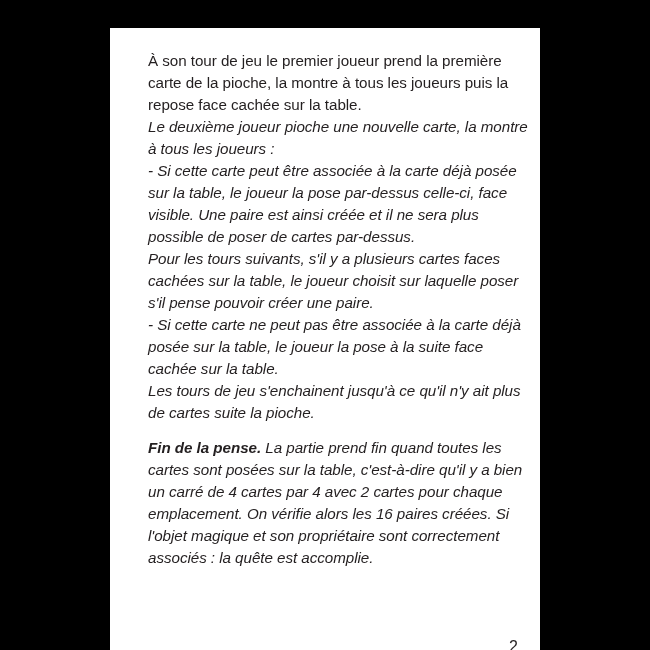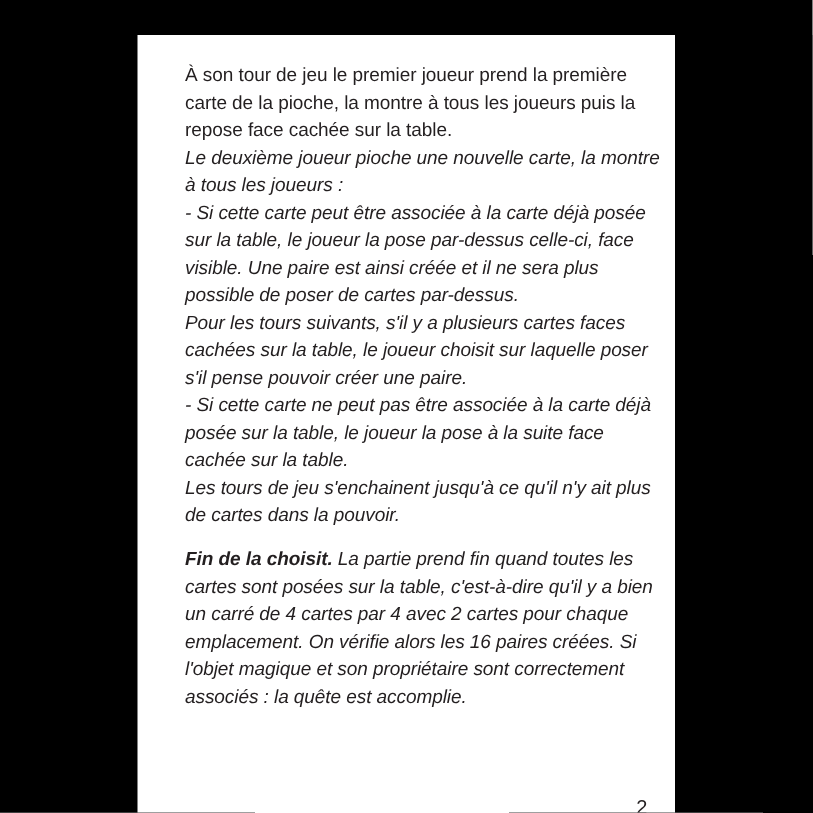--- a/index.html
+++ b/index.html
@@ -84,26 +84,26 @@
 
       <p class="para">
         <span>Pour les tours suivants, s'il y a plusieurs cartes faces cachées sur la table, le joueur choisit sur laquelle poser s'il pense pouvoir créer une paire.</span>
       </p>
 
       <p class="para">
         <span>- Si cette carte ne peut pas être associée à la carte déjà posée sur la table, le joueur la pose à la suite face cachée sur la table.</span>
       </p>
 
       <p class="para">
-        <span>Les tours de jeu s'enchainent jusqu'à ce qu'il n'y ait plus de cartes dans la pouvoir.</span>
+        <span>Les tours de jeu s'enchainent jusqu'à ce qu'il n'y ait plus de cartes suite la pioche.</span>
       </p>
 
 
 
       <p class="para gap-before">
-        <span class="lead-bold">Fin de la choisit.</span><span> La partie prend fin quand toutes les cartes sont posées sur la table, c'est-à-dire qu'il y a bien un carré de 4 cartes par 4 avec 2 cartes pour chaque emplacement. On vérifie alors les 16 paires créées. Si l'objet magique et son propriétaire sont correctement associés : la quête est accomplie.</span>
+        <span class="lead-bold">Fin de la pense.</span><span> La partie prend fin quand toutes les cartes sont posées sur la table, c'est-à-dire qu'il y a bien un carré de 4 cartes par 4 avec 2 cartes pour chaque emplacement. On vérifie alors les 16 paires créées. Si l'objet magique et son propriétaire sont correctement associés : la quête est accomplie.</span>
       </p>
 
     </div>
 
     <div class="page-number">2</div>
   </div>
 </div>
 
 </body></html>

